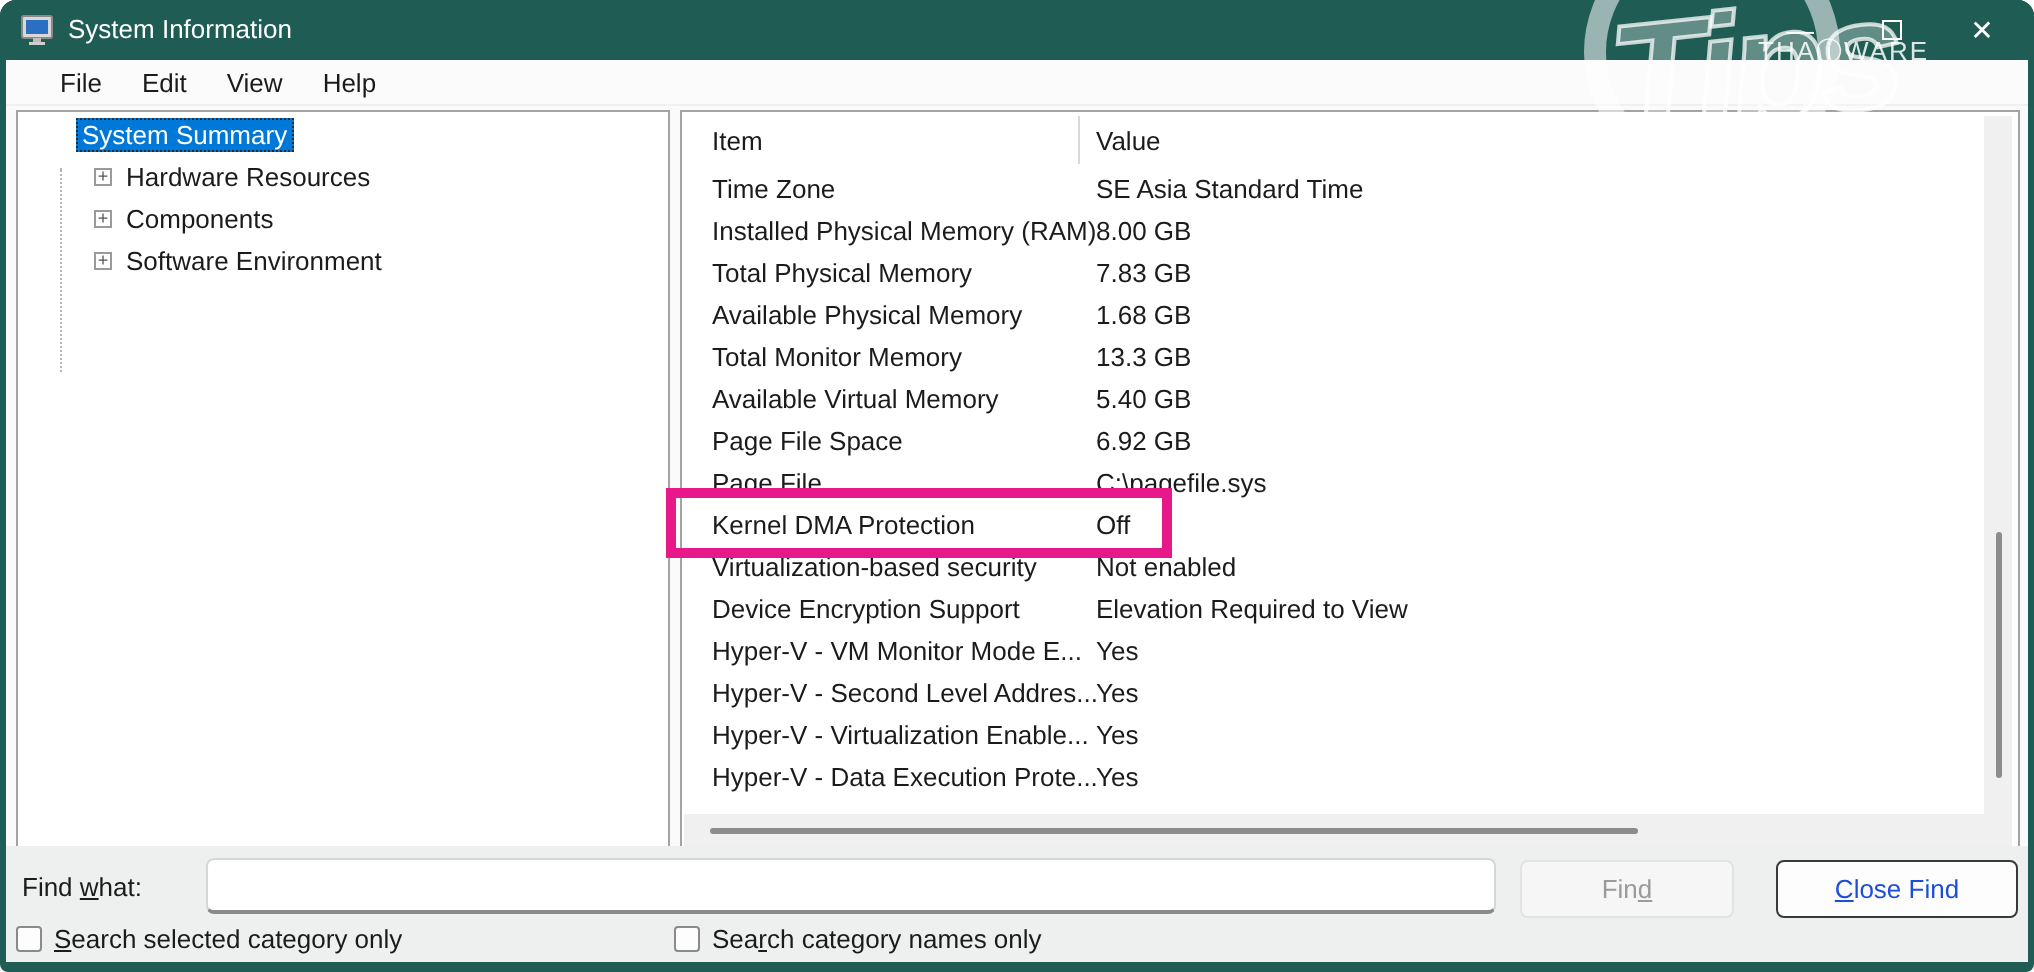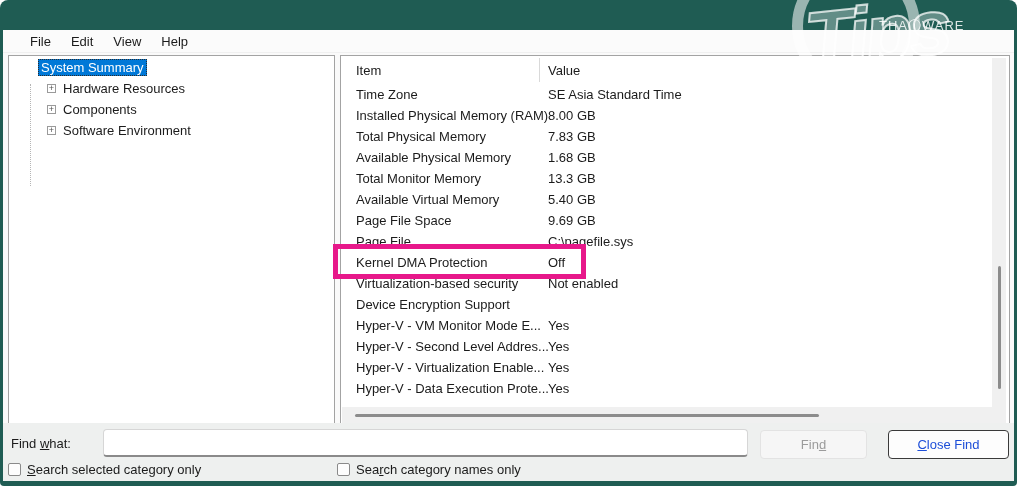--- a/index.html
+++ b/index.html
@@ -65,20 +65,34 @@
   .wm-circle { position:absolute; left:5px; top:-38px; width:128px; height:128px; border:11px solid rgba(255,255,255,0.55); border-radius:50%; }
   .wm-tips { position:absolute; left:18px; top:-12px; font-size:78px; font-weight:bold; font-style:italic; letter-spacing:-4px;
     color:rgba(255,255,255,0.30); -webkit-text-stroke:2px rgba(255,255,255,0.75); transform:rotate(-6deg); }
   .wm-brand { position:absolute; left:92px; top:17px; font-size:13px; font-weight:normal; letter-spacing:1px; color:rgba(255,255,255,0.85); }
 </style>
 </head>
 <body>
 
 <div class="window">
 
+  <div class="titlebar">
+    <svg class="app-icon" viewBox="0 0 17 16">
+      <rect x="1" y="1" width="15" height="11" rx="1" fill="#d8d8d8" stroke="#8a8a8a" stroke-width="1"></rect>
+      <rect x="3" y="3" width="11" height="7" fill="#2a6fc4"></rect>
+      <rect x="6.5" y="12" width="4" height="2" fill="#bdbdbd"></rect>
+      <rect x="4.5" y="14" width="8" height="1.5" fill="#cfcfcf"></rect>
+    </svg>
+    <span class="title-text">System Information</span>
+    <button class="win-btn btn-min">—</button>
+    <button class="win-btn btn-max">
+        <span class="max-glyph"></span>
+      </button>
+    <button class="win-btn btn-close">✕</button>
+  </div>
 
   <div class="menubar">
     <span class="menu-item">File</span>
     <span class="menu-item">Edit</span>
     <span class="menu-item">View</span>
     <span class="menu-item">Help</span>
   </div>
 
   <div class="content">
 
@@ -127,36 +141,37 @@
         <div class="tbl-row">
             <span class="cell-item">Total Monitor Memory</span>
             <span class="cell-value">13.3 GB</span>
           </div>
         <div class="tbl-row">
             <span class="cell-item">Available Virtual Memory</span>
             <span class="cell-value">5.40 GB</span>
           </div>
         <div class="tbl-row">
             <span class="cell-item">Page File Space</span>
-            <span class="cell-value">9.69 GB</span>
+            <span class="cell-value">6.92 GB</span>
           </div>
         <div class="tbl-row">
             <span class="cell-item">Page File</span>
             <span class="cell-value">C:\pagefile.sys</span>
           </div>
         <div class="tbl-row">
             <span class="cell-item">Kernel DMA Protection</span>
             <span class="cell-value">Off</span>
           </div>
         <div class="tbl-row">
             <span class="cell-item">Virtualization-based security</span>
             <span class="cell-value">Not enabled</span>
           </div>
         <div class="tbl-row">
             <span class="cell-item">Device Encryption Support</span>
+            <span class="cell-value">Elevation Required to View</span>
           </div>
         <div class="tbl-row">
             <span class="cell-item">Hyper-V - VM Monitor Mode E...</span>
             <span class="cell-value">Yes</span>
           </div>
         <div class="tbl-row">
             <span class="cell-item">Hyper-V - Second Level Addres...</span>
             <span class="cell-value">Yes</span>
           </div>
         <div class="tbl-row">

